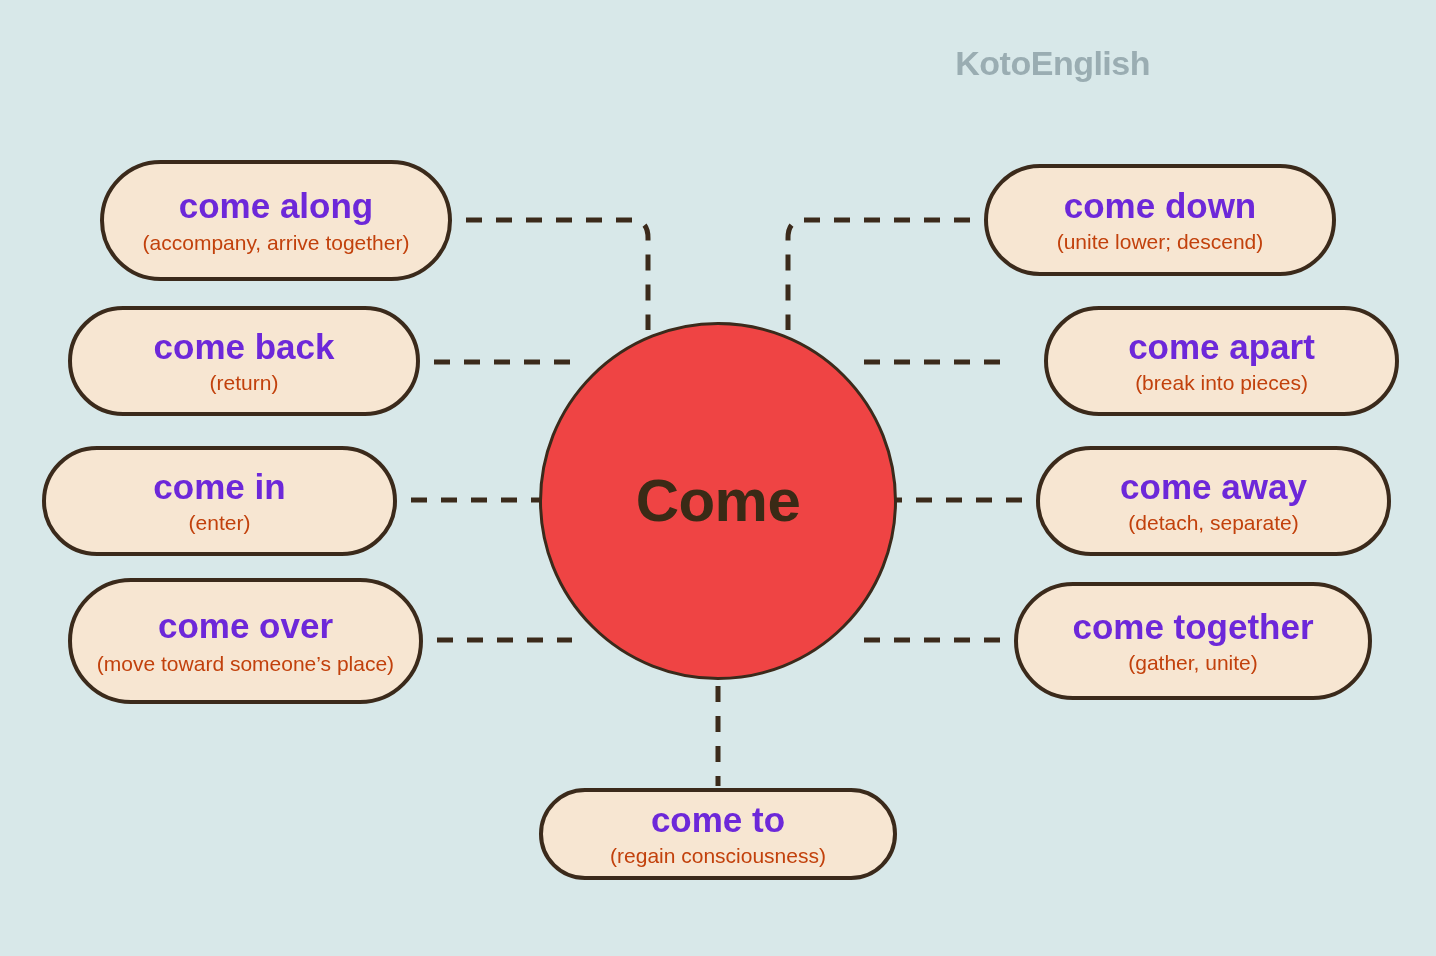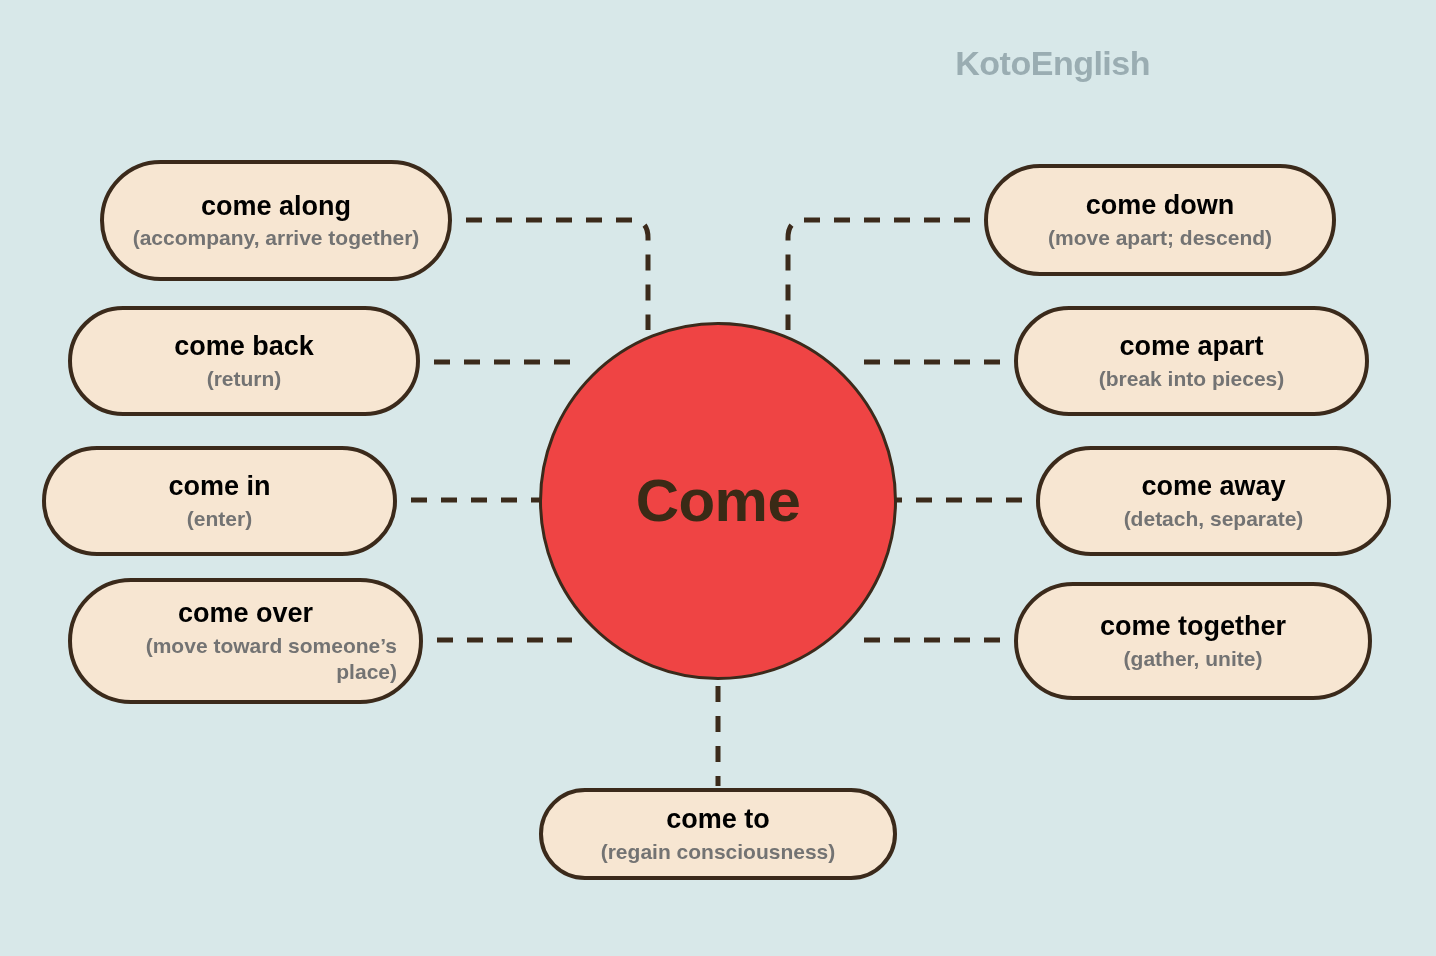--- a/index.html
+++ b/index.html
@@ -73,47 +73,47 @@
     border: 4px solid #3b2a1b;
     border-radius: 70px;
     display: flex;
     flex-direction: column;
     align-items: center;
     justify-content: center;
     padding: 6px 22px;
     text-align: center;
   }
   .pill .term {
-    font-size: 27px;
+    font-size: 35px;
     font-weight: bold;
-    color: #000000;
+    color: #6d28d9;
     line-height: 1.12;
     white-space: nowrap;
   }
   .pill .gloss {
     font-size: 21px;
-    font-weight: bold;
-    color: #737373;
+    font-weight: normal;
+    color: #c2410c;
     line-height: 1.15;
     margin-top: 5px;
   }
   .pill.wrap .gloss {
     line-height: 1.2;
     text-align: right;
   }
 
   
   #pill-come-along   { left: 100px;  top: 160px; width: 352px; height: 121px; }
   #pill-come-back    { left: 68px;   top: 306px; width: 352px; height: 110px; }
   #pill-come-in      { left: 42px;   top: 446px; width: 355px; height: 110px; }
   #pill-come-over    { left: 68px;   top: 578px; width: 355px; height: 126px; }
 
   
   #pill-come-down     { left: 984px;  top: 164px; width: 352px; height: 112px; align-items: center; }
-  #pill-come-apart    { left: 1014px; top: 306px; width: 355px; height: 110px; }
+  #pill-come-apart    { left: 1044px; top: 306px; width: 355px; height: 110px; }
   #pill-come-away     { left: 1036px; top: 446px; width: 355px; height: 110px; }
   #pill-come-together { left: 1014px; top: 582px; width: 358px; height: 118px; }
 
   
   #pill-come-to { left: 539px; top: 788px; width: 358px; height: 92px; }
 </style>
 </head>
 <body>
 
 <div id="canvas">
@@ -162,21 +162,21 @@
     <span class="gloss">(enter)</span>
   </div>
 
   <div class="pill wrap" id="pill-come-over">
     <span class="term">come over</span>
     <span class="gloss">(move toward someone’s place)</span>
   </div>
 
   <div class="pill" id="pill-come-down">
     <span class="term">come down</span>
-    <span class="gloss">(move apart; descend)</span>
+    <span class="gloss">(unite lower; descend)</span>
   </div>
 
   <div class="pill" id="pill-come-apart">
     <span class="term">come apart</span>
     <span class="gloss">(break into pieces)</span>
   </div>
 
   <div class="pill" id="pill-come-away">
     <span class="term">come away</span>
     <span class="gloss">(detach, separate)</span>

